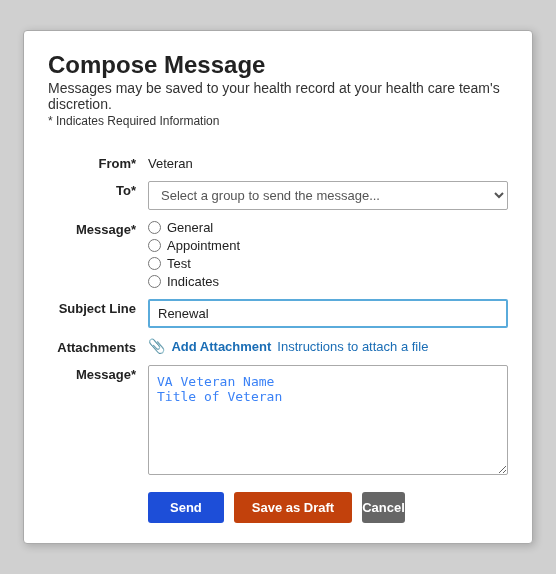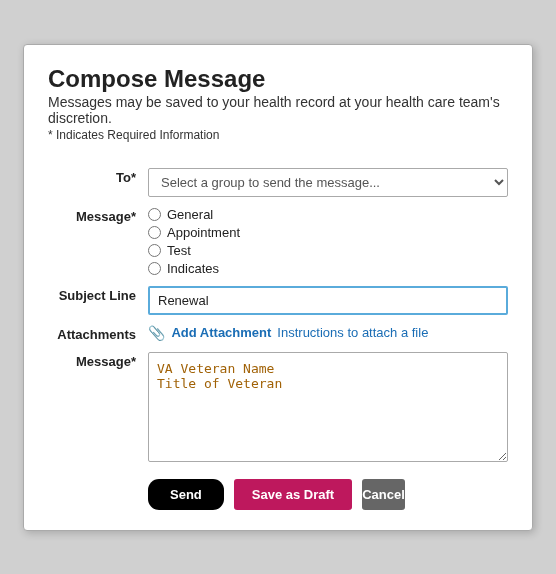--- a/index.html
+++ b/index.html
@@ -114,42 +114,42 @@
       text-decoration: none;
       font-size: 13px;
     }
     .message-textarea {
       width: 100%;
       height: 110px;
       padding: 8px;
       border: 1px solid #aaa;
       border-radius: 2px;
       font-size: 13px;
-      color: #a16207;
+      color: #3b82f6;
       resize: vertical;
     }
     .button-row {
       display: flex;
       gap: 10px;
       margin-top: 14px;
       justify-content: flex-start;
       padding-left: 100px;
     }
     .btn-send {
-      background: #000000;
+      background: #1d4ed8;
       color: #fff;
       border: none;
-      border-radius: 11px;
+      border-radius: 3px;
       padding: 2px 22px;
       font-size: 13px;
       font-weight: bold;
       cursor: pointer;
     }
     .btn-draft {
-      background: #be185d;
+      background: #c2410c;
       color: #fff;
       border: none;
       border-radius: 3px;
       padding: 8px 18px;
       font-size: 13px;
       font-weight: bold;
       cursor: pointer;
     }
     .btn-cancel {
       background: #666;
@@ -164,20 +164,26 @@
   </style>
 </head>
 <body>
 
 <div class="modal">
 
   <div class="modal-title">Compose Message</div>
   <div class="modal-info">Messages may be saved to your health record at your health care team's discretion.</div>
   <div class="modal-required-note">* Indicates Required Information</div>
 
+  <div class="form-row">
+    <div class="form-label">From*</div>
+    <div class="form-content">
+      <div class="from-value">Veteran</div>
+    </div>
+  </div>
 
   <div class="form-row">
     <div class="form-label">To*</div>
     <div class="form-content">
       <select class="to-select">
         <option value="">Select a group to send the message...</option>
       </select>
     </div>
   </div>
 

